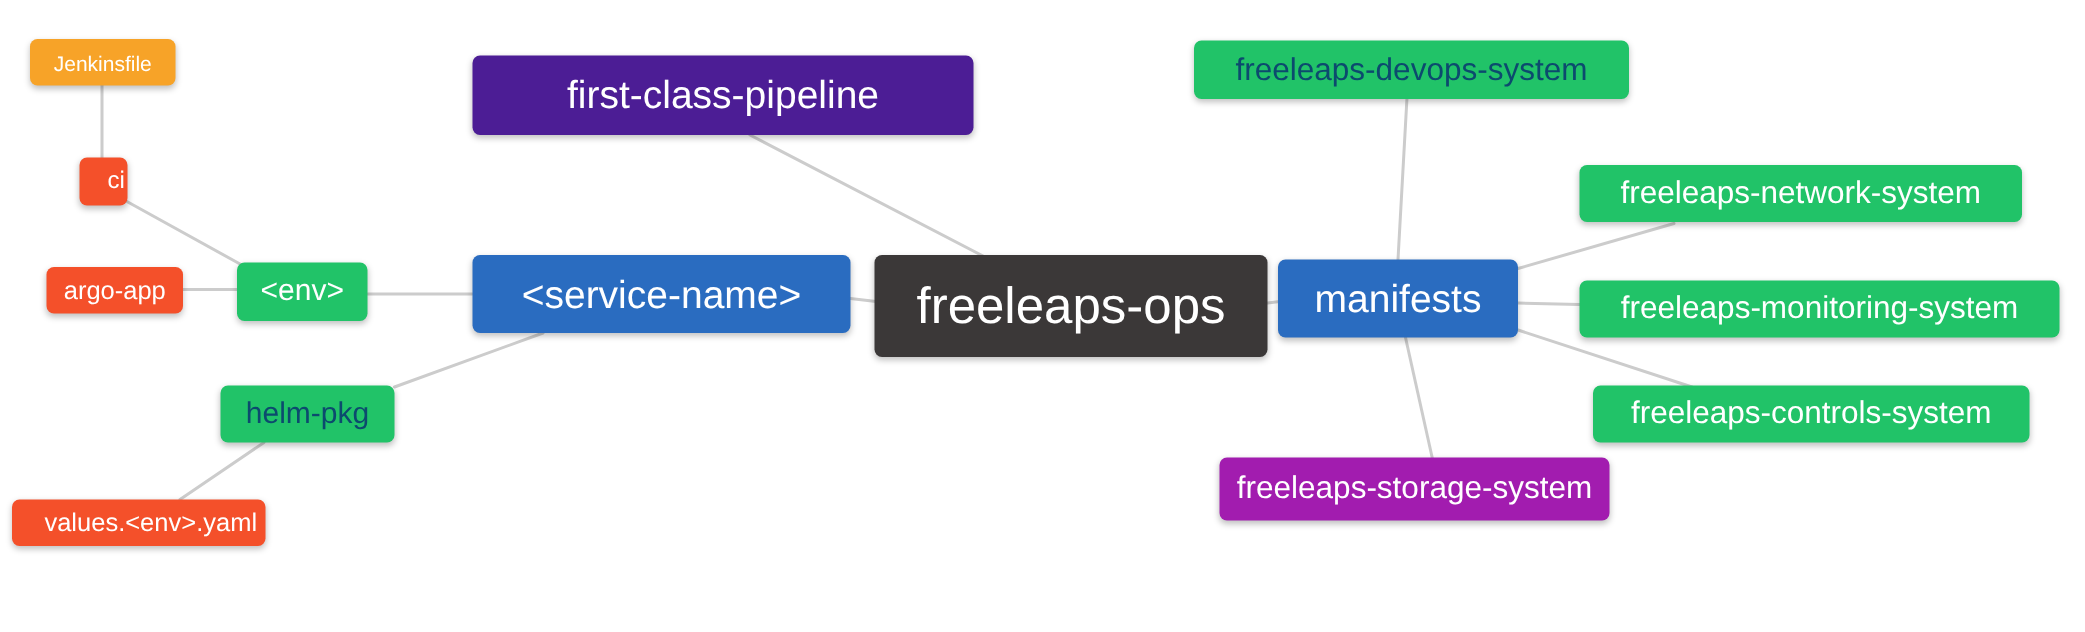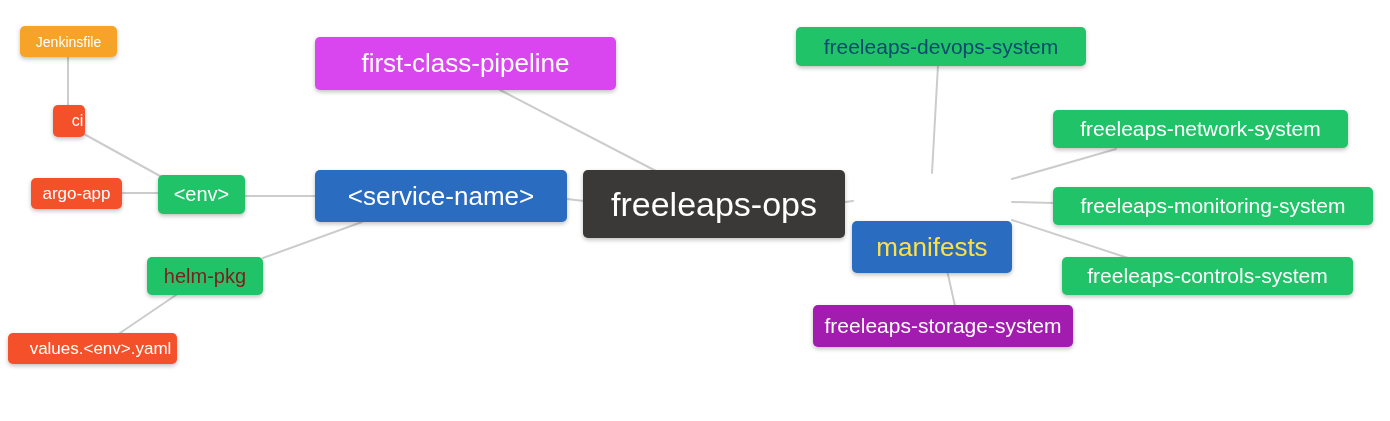--- a/index.html
+++ b/index.html
@@ -52,25 +52,25 @@
       <line x1="567" y1="199" x2="584" y2="201" stroke="#cccccc" stroke-width="2" stroke-linecap="round"></line>
       <line x1="845" y1="202" x2="853" y2="201" stroke="#cccccc" stroke-width="2" stroke-linecap="round"></line>
       <line x1="938" y1="65" x2="932" y2="173" stroke="#cccccc" stroke-width="2" stroke-linecap="round"></line>
       <line x1="1012" y1="179" x2="1116" y2="149" stroke="#cccccc" stroke-width="2" stroke-linecap="round"></line>
       <line x1="1012" y1="202" x2="1053" y2="203" stroke="#cccccc" stroke-width="2" stroke-linecap="round"></line>
       <line x1="1012" y1="220" x2="1128" y2="258" stroke="#cccccc" stroke-width="2" stroke-linecap="round"></line>
       <line x1="937" y1="225" x2="955" y2="306" stroke="#cccccc" stroke-width="2" stroke-linecap="round"></line>
     </svg>
   <div>
       <div class="node" style="left: 583px; top: 170px; width: 262px; height: 68px; font-size: 34px; background: rgb(59, 56, 56); color: rgb(255, 255, 255);">freeleaps-ops</div>
-      <div class="node" style="left: 315px; top: 37px; width: 301px; height: 53px; font-size: 26px; background: #d946ef; color: rgb(255, 255, 255);">first-class-pipeline</div>
+      <div class="node" style="left: 315px; top: 37px; width: 334px; height: 53px; font-size: 26px; background: #4c1d95; color: rgb(255, 255, 255);">first-class-pipeline</div>
       <div class="node" style="left: 315px; top: 170px; width: 252px; height: 52px; font-size: 26px; background: rgb(42, 108, 192); color: rgb(255, 255, 255);">&lt;service-name&gt;</div>
-      <div class="node" style="left: 852px; top: 173px; width: 160px; height: 52px; font-size: 26px; background: rgb(42, 108, 192); color: #fde047; margin-top: 48px;">manifests</div>
+      <div class="node" style="left: 852px; top: 173px; width: 160px; height: 52px; font-size: 26px; background: rgb(42, 108, 192); color: #ffffff;">manifests</div>
       <div class="node" style="left: 158px; top: 175px; width: 87px; height: 39px; font-size: 20px; background: rgb(33, 195, 104); color: rgb(255, 255, 255);">&lt;env&gt;</div>
-      <div class="node" style="left: 147px; top: 257px; width: 116px; height: 38px; font-size: 20px; background: rgb(33, 195, 104); color: #7f1d1d;">helm-pkg</div>
+      <div class="node" style="left: 147px; top: 257px; width: 116px; height: 38px; font-size: 20px; background: rgb(33, 195, 104); color: #0c4a6e;">helm-pkg</div>
       <div class="node" style="left: 796px; top: 27px; width: 290px; height: 39px; font-size: 21px; background: rgb(33, 195, 104); color: #0c4a6e;">freeleaps-devops-system</div>
       <div class="node" style="left: 1053px; top: 110px; width: 295px; height: 38px; font-size: 21px; background: rgb(33, 195, 104); color: rgb(255, 255, 255);">freeleaps-network-system</div>
       <div class="node" style="left: 1053px; top: 187px; width: 320px; height: 38px; font-size: 21px; background: rgb(33, 195, 104); color: rgb(255, 255, 255);">freeleaps-monitoring-system</div>
       <div class="node" style="left: 1062px; top: 257px; width: 291px; height: 38px; font-size: 21px; background: rgb(33, 195, 104); color: rgb(255, 255, 255);">freeleaps-controls-system</div>
       <div class="node" style="left: 813px; top: 305px; width: 260px; height: 42px; font-size: 21px; background: #a21caf; color: rgb(255, 255, 255);">freeleaps-storage-system</div>
       <div class="node" style="left: 53px; top: 105px; width: 32px; height: 32px; font-size: 16px; background: rgb(244, 80, 42); color: rgb(255, 255, 255); padding-left: 17px;">ci</div>
       <div class="node" style="left: 31px; top: 178px; width: 91px; height: 31px; font-size: 17px; background: rgb(244, 80, 42); color: rgb(255, 255, 255);">argo-app</div>
       <div class="node" style="left: 8px; top: 333px; width: 169px; height: 31px; font-size: 17px; background: rgb(244, 80, 42); color: rgb(255, 255, 255); padding-left: 16px;">values.&lt;env&gt;.yaml</div>
       <div class="node" style="left: 20px; top: 26px; width: 97px; height: 31px; font-size: 14px; background: rgb(247, 163, 40); color: rgb(255, 255, 255);">Jenkinsfile</div>
     </div>

